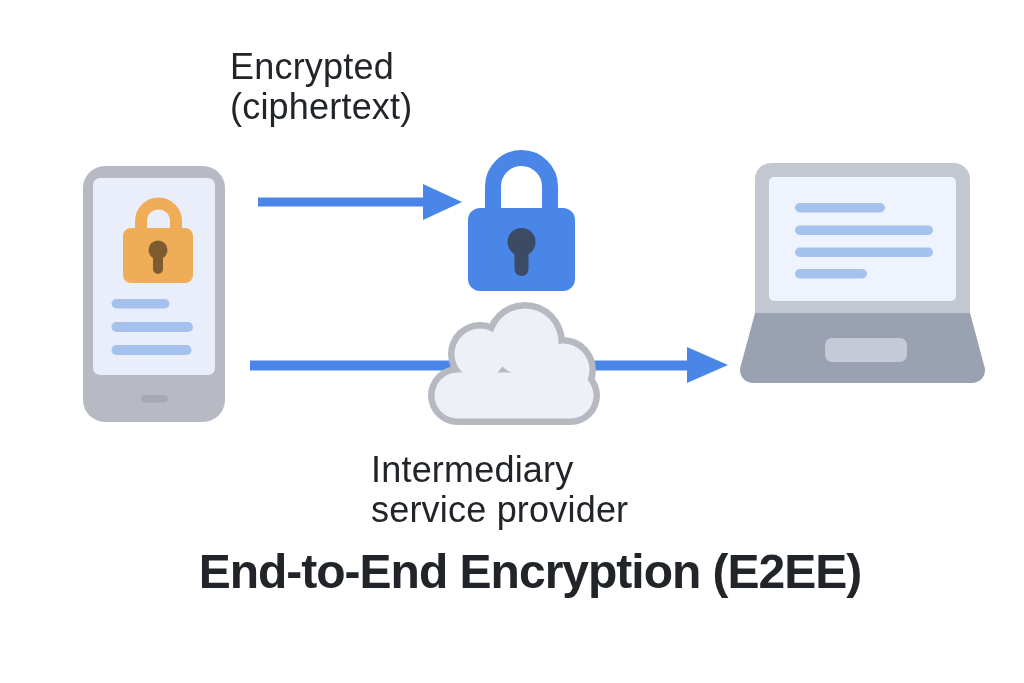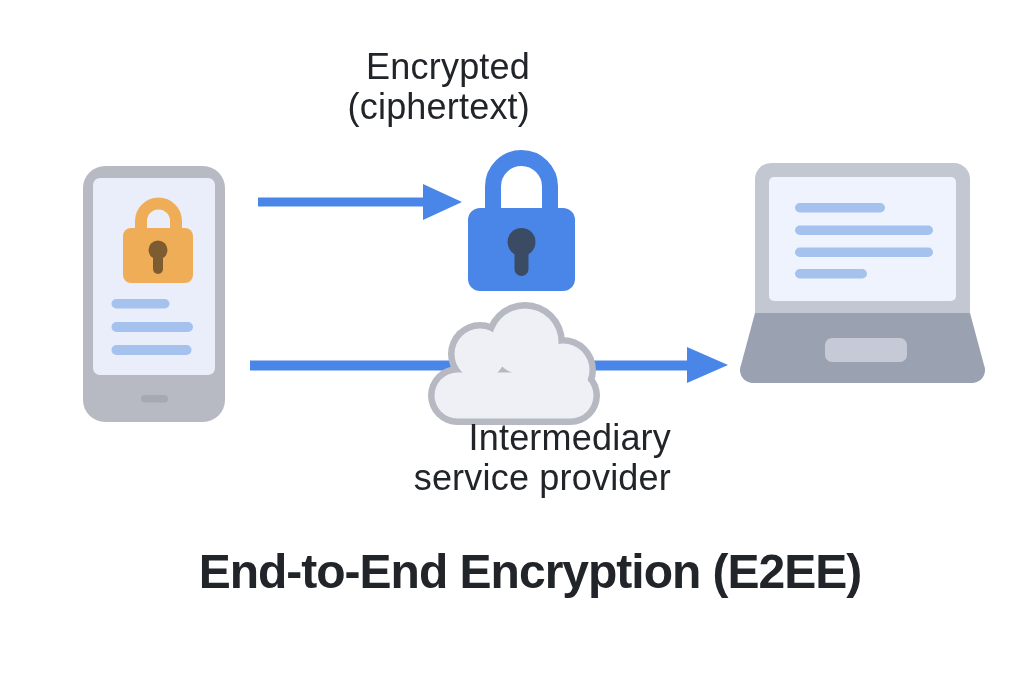--- a/index.html
+++ b/index.html
@@ -10,21 +10,21 @@
     background: var(--background, #ffffff);
     font-family: "Liberation Sans", sans-serif;
     overflow: hidden;
   }
   .abs { position: absolute; }
   .label {
     color: var(--text, #212428);
     font-size: 36px;
     font-weight: 500;
     line-height: 40px;
-    text-align: right;
+    text-align: left;
     white-space: pre-line;
     letter-spacing: 0.2px;
   }
   .title {
     color: var(--text, #212428);
     font-size: 48px;
     font-weight: 700;
     letter-spacing: -1px;
     text-align: center;
     white-space: nowrap;
@@ -104,18 +104,18 @@
     <path d="M 15 16 A 16 16 0 0 1 31 0 L 214 0 A 16 16 0 0 1 230 16 L 230 150 L 15 150 Z" class="f-lframe"></path>
     <rect x="29" y="14" width="187" height="124" rx="5" class="f-lscreen"></rect>
     <rect x="55" y="40" width="90" height="9.5" rx="4.75" class="f-bar"></rect>
     <rect x="55" y="62.5" width="138" height="9.5" rx="4.75" class="f-bar"></rect>
     <rect x="55" y="84.5" width="138" height="9.5" rx="4.75" class="f-bar"></rect>
     <rect x="55" y="106" width="72" height="9.5" rx="4.75" class="f-bar"></rect>
     <path d="M 15 150 L 230 150 L 244 202 A 13 13 0 0 1 231 220 L 14 220 A 13 13 0 0 1 1 202 Z" class="f-lbase"></path>
     <rect x="85" y="175" width="82" height="24" rx="7" class="f-pad"></rect>
   </svg>
 
-  <div class="abs label" style="left:371px; top:418px; width:300px;">Intermediary
+  <div class="abs label" style="left:371px; top:450px; width:300px;">Intermediary
 service provider</div>
 
   <div class="abs title" style="left:36px; top:544px; width:988px;">End-to-End Encryption (E2EE)</div>
 
 </div>
 
 </body></html>

